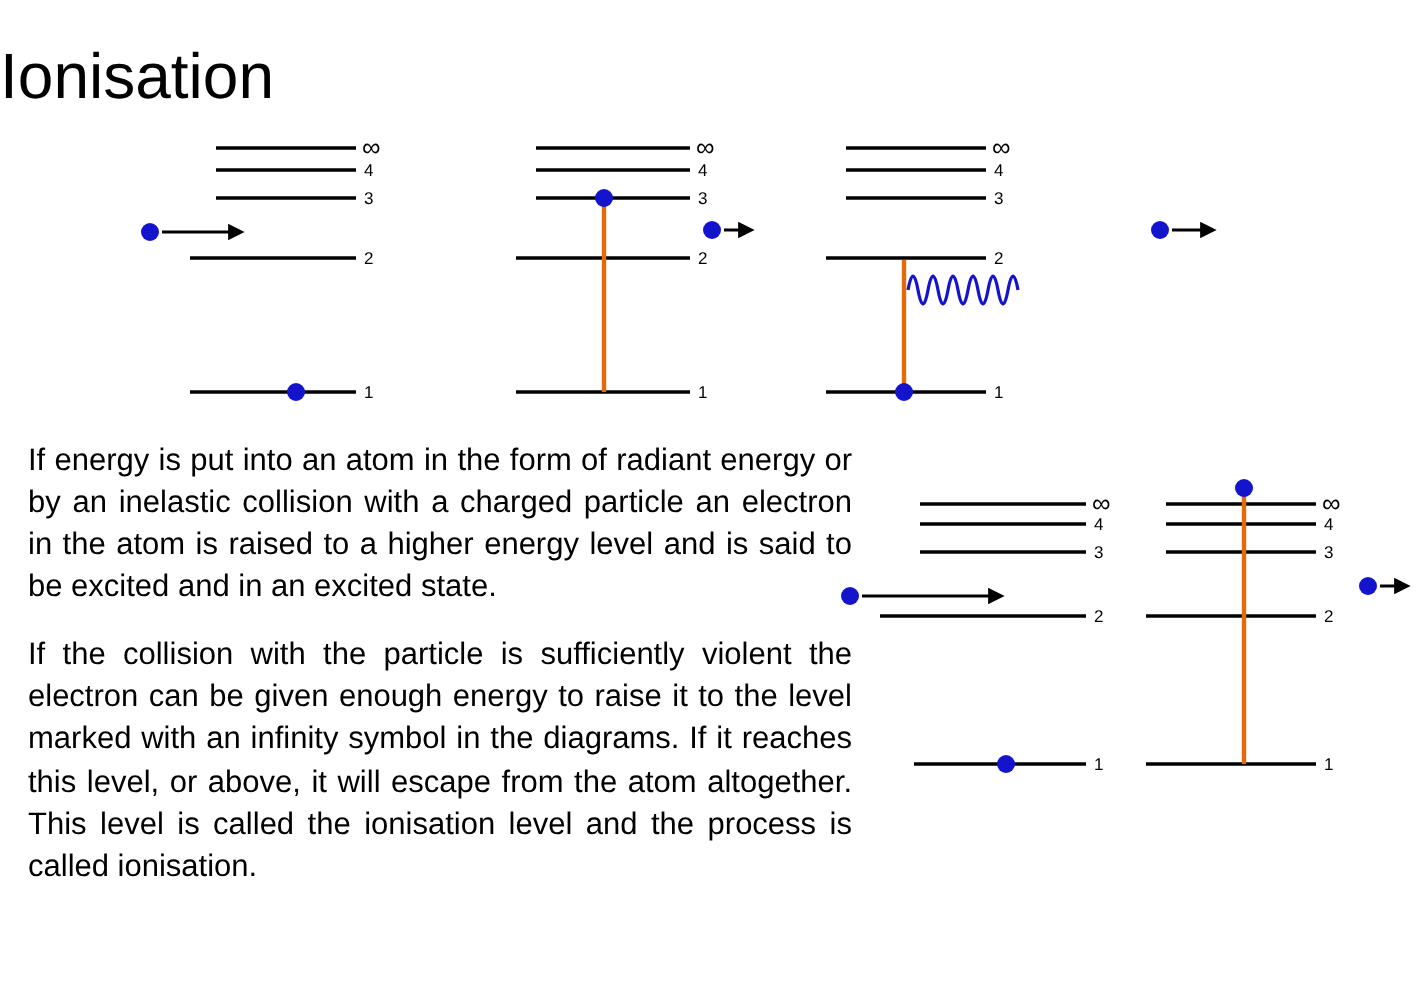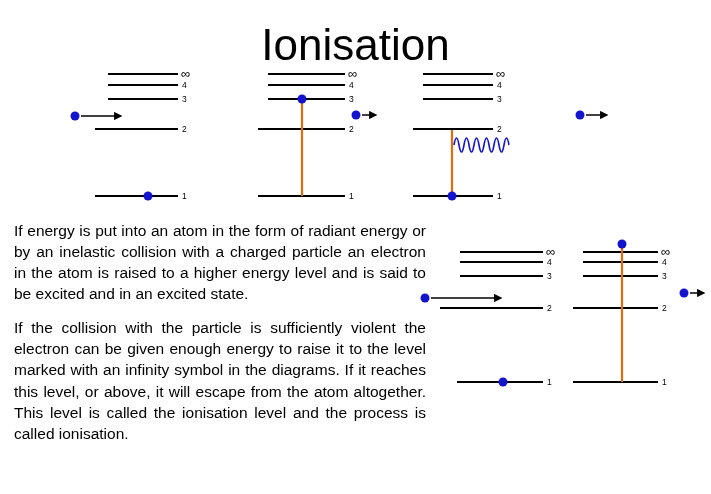--- a/index.html
+++ b/index.html
@@ -12,22 +12,22 @@
     color: #000000;
     font-family: "Liberation Sans", "DejaVu Sans", sans-serif;
     overflow: hidden;
   }
   .title {
     position: absolute;
     top: 20px;
     left: 0;
     width: 100%;
     margin: 0;
-    text-align: center;
-    font-size: 44px;
+    text-align: left;
+    font-size: 32px;
     font-weight: 400;
   }
   .svg-top    { position: absolute; left: 55px;  top: 62px;  }
   .svg-bottom { position: absolute; left: 410px; top: 235px; }
   .text-block {
     position: absolute;
     left: 14px;
     top: 220px;
     width: 412px;
     font-size: 15.5px;

